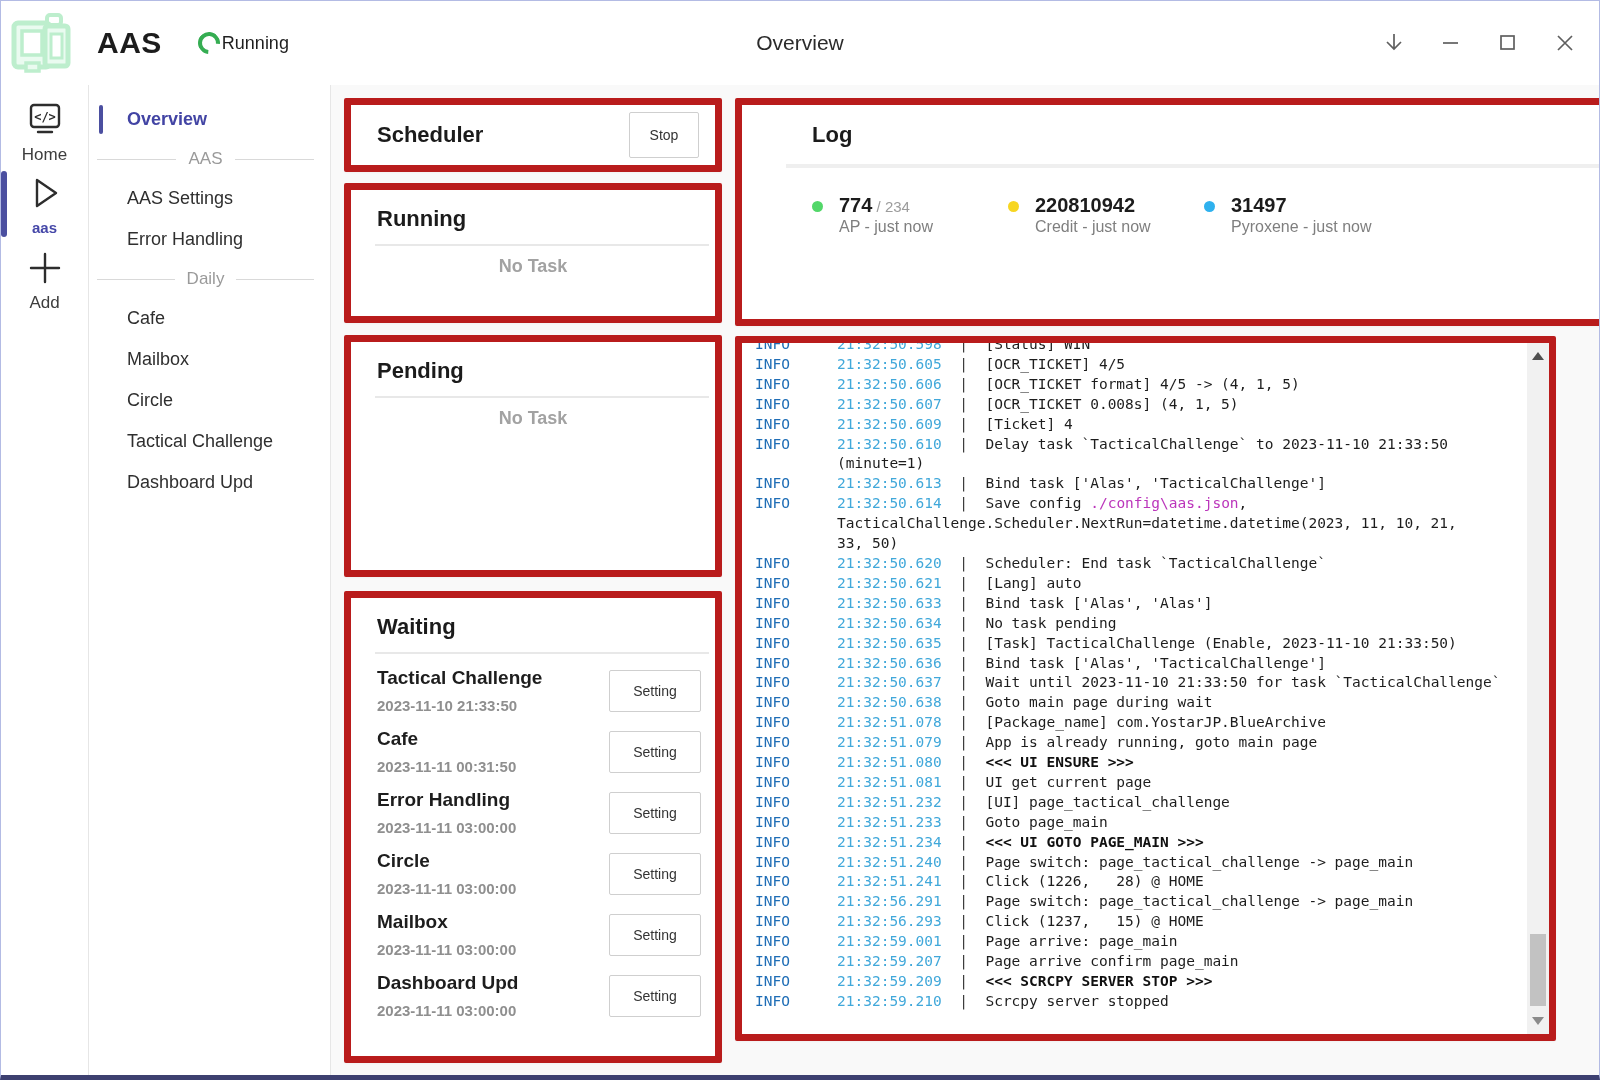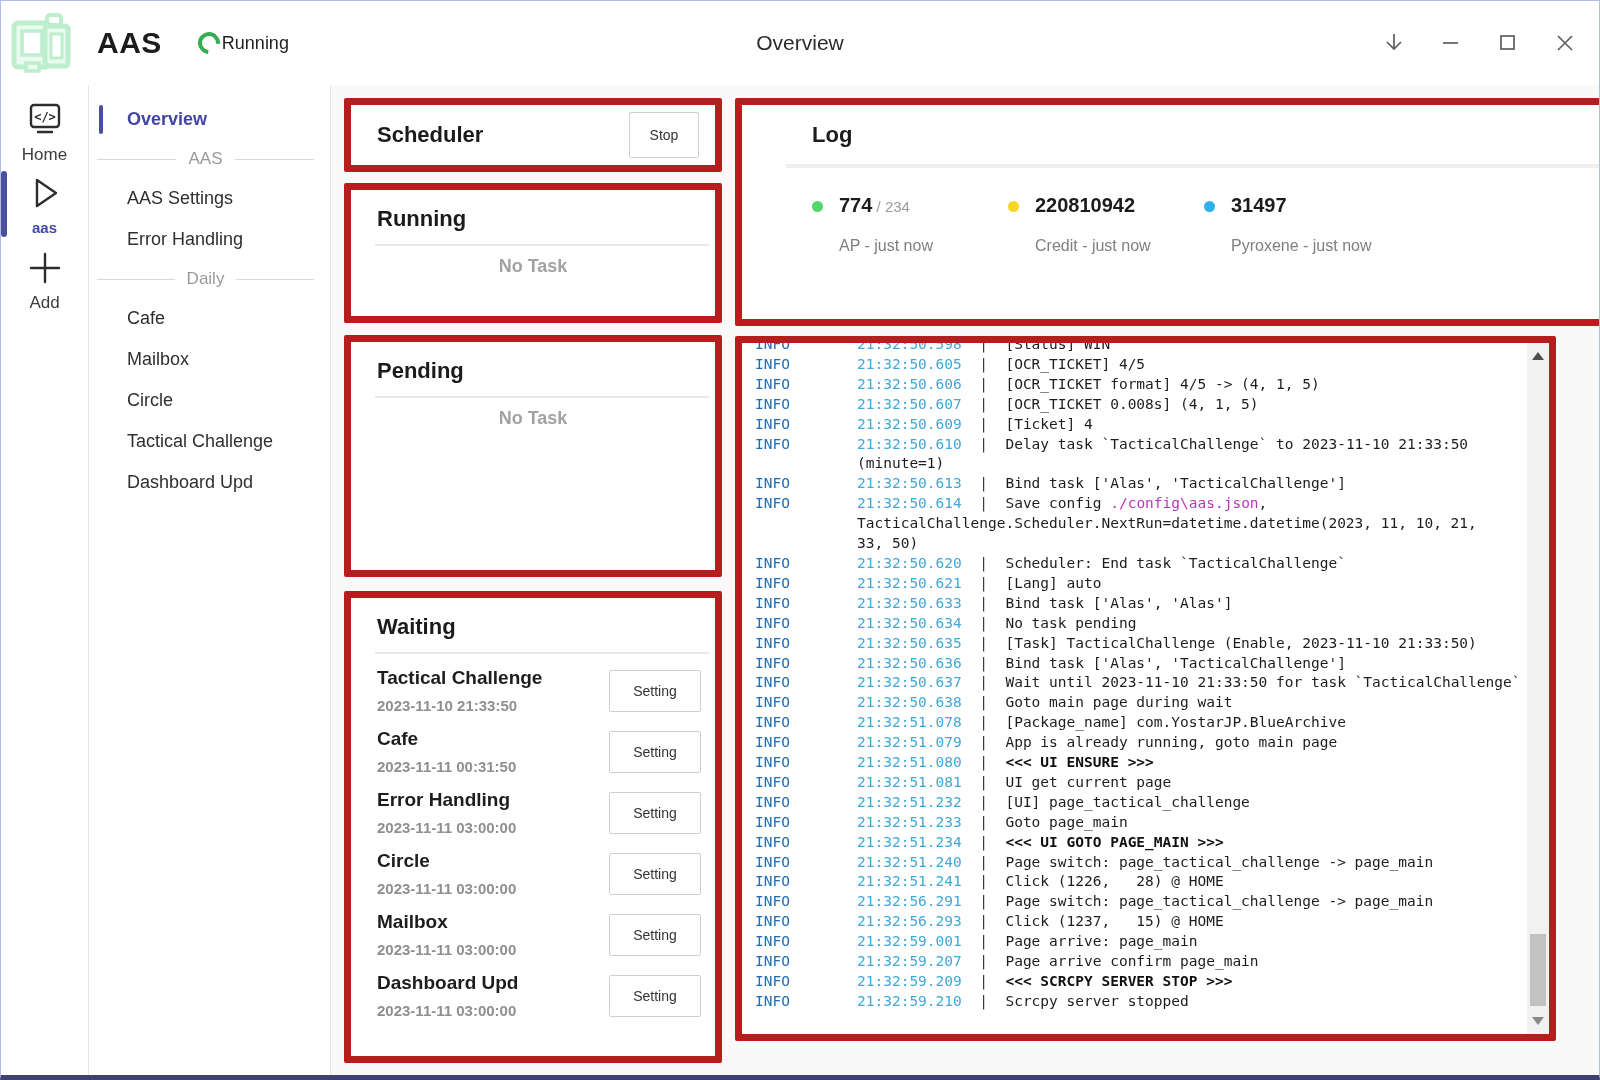--- a/index.html
+++ b/index.html
@@ -71,28 +71,28 @@
   #log-card { left:404px; top:13px; width:905px; height:228px;padding-left:44px; }
   .log-head { height:63px; display:flex; align-items:center; justify-content:space-between;
               padding:0 18px 0 26px; border-bottom:4px solid #efefef; }
   #autoscroll-btn { background:#4b4fa0; color:#fff; border:none; border-radius:2px;
                     width:159px; height:46px; font-size:17px; font-family:inherit; cursor:pointer; }
   .stats-row { display:flex; padding:26px 0 0 26px; }
   .stat { width:196px; display:flex; }
   .stat-dot { width:11px; height:11px; border-radius:50%; margin:7px 16px 0 0; flex:0 0 auto; }
   .stat-value { font-size:20px; font-weight:700; color:#1c1c1c; }
   .stat-total { font-size:15px; font-weight:400; color:#9c9c9c; }
-  .stat-label { font-size:16px; color:#7f7f7f; margin-top:20px; }
+  .stat-label { font-size:16px; color:#7f7f7f; margin-top:1px; }
 
   
   #logview-card { left:404px; top:251px; width:821px; height:705px; overflow:hidden; }
   .log-scroll-area { position:absolute; left:0; top:0; right:22px; bottom:0; overflow:hidden; }
   .log-lines { margin-top:-8px; padding-left:13px; font-family:"DejaVu Sans Mono", monospace;
                font-size:14.5px; line-height:19.9px; color:#1d1d1d; }
-  .log-line { display:flex;gap:20px; }
+  .log-line { display:flex; }
   .log-lvl { flex:0 0 82px; color:#1e6db6; white-space:pre; }
   .log-content { flex:1; white-space:pre-wrap; word-break:break-word; }
   .log-time { color:#41a8da; }
   .log-sep { color:#3c3c3c; }
   .log-path { color:#bb35bb; }
   .log-bold { font-weight:700; color:#101010; }
 
   .log-scrollbar { position:absolute; right:0; top:0; bottom:0; width:22px; background:#f1f1f1; }
   .sb-arrow { position:absolute; left:50%; transform:translateX(-50%); width:0; height:0;
               border-left:6px solid transparent; border-right:6px solid transparent; }

